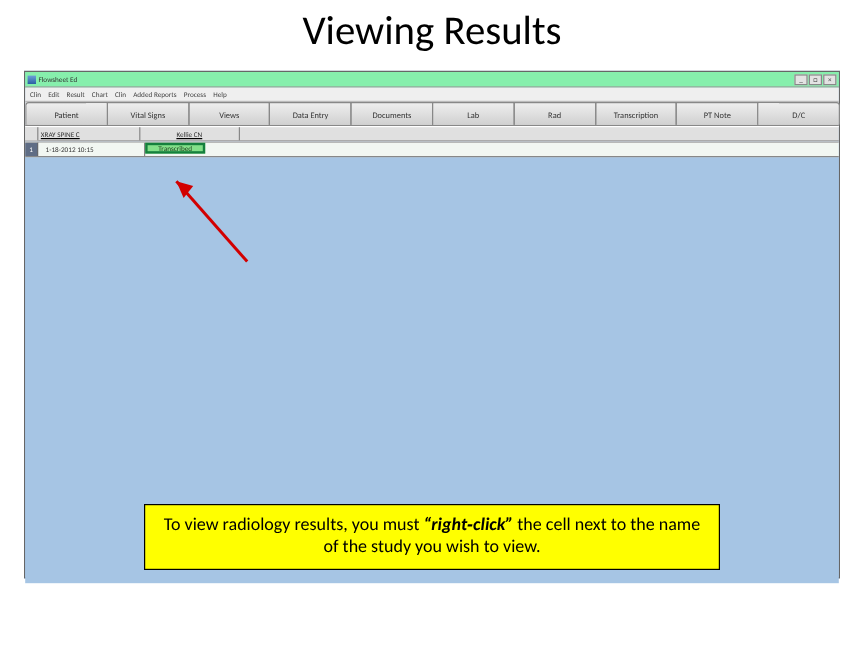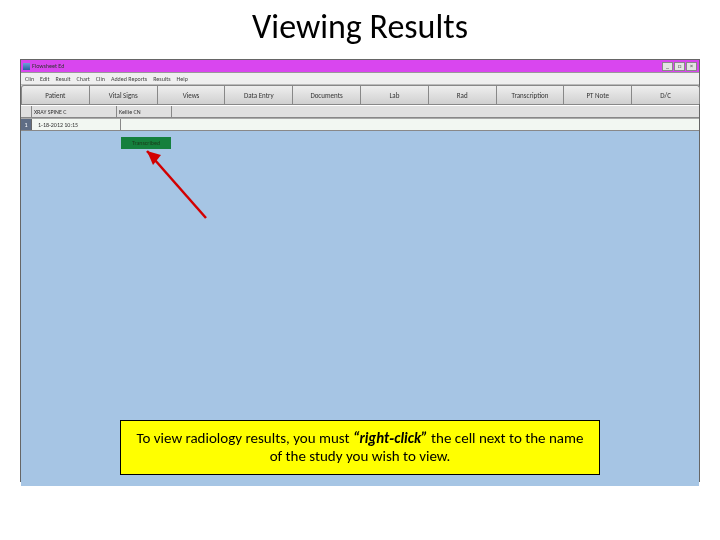--- a/index.html
+++ b/index.html
@@ -34,21 +34,21 @@
     left: 20px;
     width: 680px;
     height: 423px;
     border: 1px solid #666;
     background: #a6c5e4;
     box-sizing: border-box;
   }
 
   
   .titlebar {
-    background: #d946ef;
+    background: #86efac;
     height: 12px;
     border-bottom: 1px solid #999;
     display: flex;
     align-items: center;
     justify-content: space-between;
     padding: 0 2px;
     font-size: 6px;
     color: #333;
   }
   .titlebar-left { display: flex; align-items: center; gap: 2px; }
@@ -106,35 +106,36 @@
   .tab.last { border-top-right-radius: 3px; }
 
   
   .colheadrow {
     height: 11px;
     background: #e0e0e0;
     border-top: 1px solid #fff;
     border-bottom: 1px solid #888;
     display: flex;
     font-size: 6px;
+    text-decoration: underline;
   }
   .rownum-gutter {
     width: 10px;
     border-right: 1px solid #888;
     background: #e0e0e0;
   }
   .colhead {
     border-right: 1px solid #888;
     display: flex;
     align-items: center;
     padding-left: 2px;
     color: #333;
   }
   .col-a { width: 82px; }
-  .col-b { width: 52px; }
+  .col-b { width: 52px; margin-left: 28px; }
 
   
   .gridbody {
     position: relative;
     height: calc(100% - 53px);
     background: #a6c5e4;
   }
   .datarow {
     height: 11px;
     background: #f2f7f2;
@@ -157,23 +158,23 @@
     border-right: 1px solid #888;
     display: flex;
     align-items: center;
     padding-left: 6px;
     color: #333;
     background: #f2f7f2;
   }
   .cell-b {
     width: 50px;
     height: 9px;
-    margin: 18px 0;
+    margin: 0 0;
     background: #84e08a;
-    border: 6px solid #15803d;
+    border: 2px solid #15803d;
     display: flex;
     align-items: center;
     justify-content: center;
     color: #1a3a1a;
     box-sizing: border-box;
   }
 
   
   .arrow-wrap {
     position: absolute;
@@ -222,21 +223,21 @@
       </div>
     </div>
 
     <div class="menubar">
       <span>Clin</span>
       <span>Edit</span>
       <span>Result</span>
       <span>Chart</span>
       <span>Clin</span>
       <span>Added Reports</span>
-      <span>Results</span>
+      <span>Process</span>
       <span>Help</span>
     </div>
 
     <div class="tabstrip">
       <div class="tab first">Patient</div>
       <div class="tab">Vital Signs</div>
       <div class="tab">Views</div>
       <div class="tab">Data Entry</div>
       <div class="tab">Documents</div>
       <div class="tab">Lab</div>

